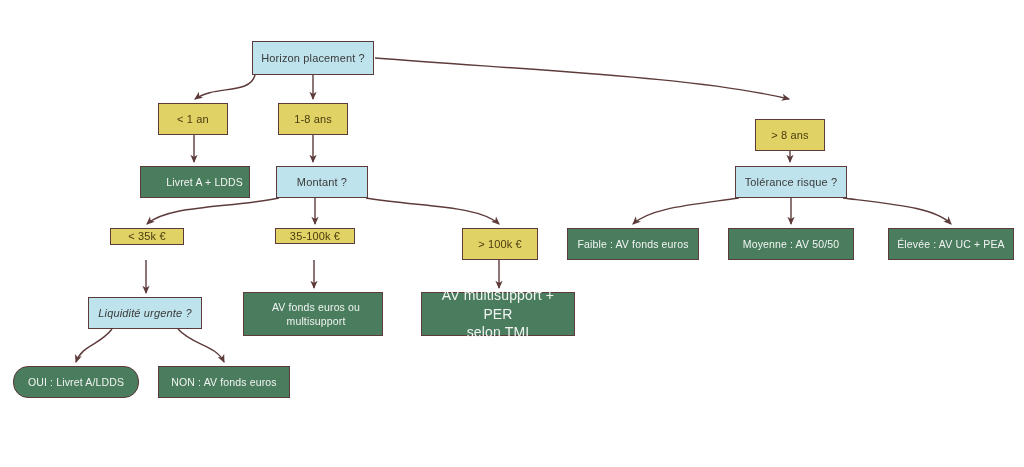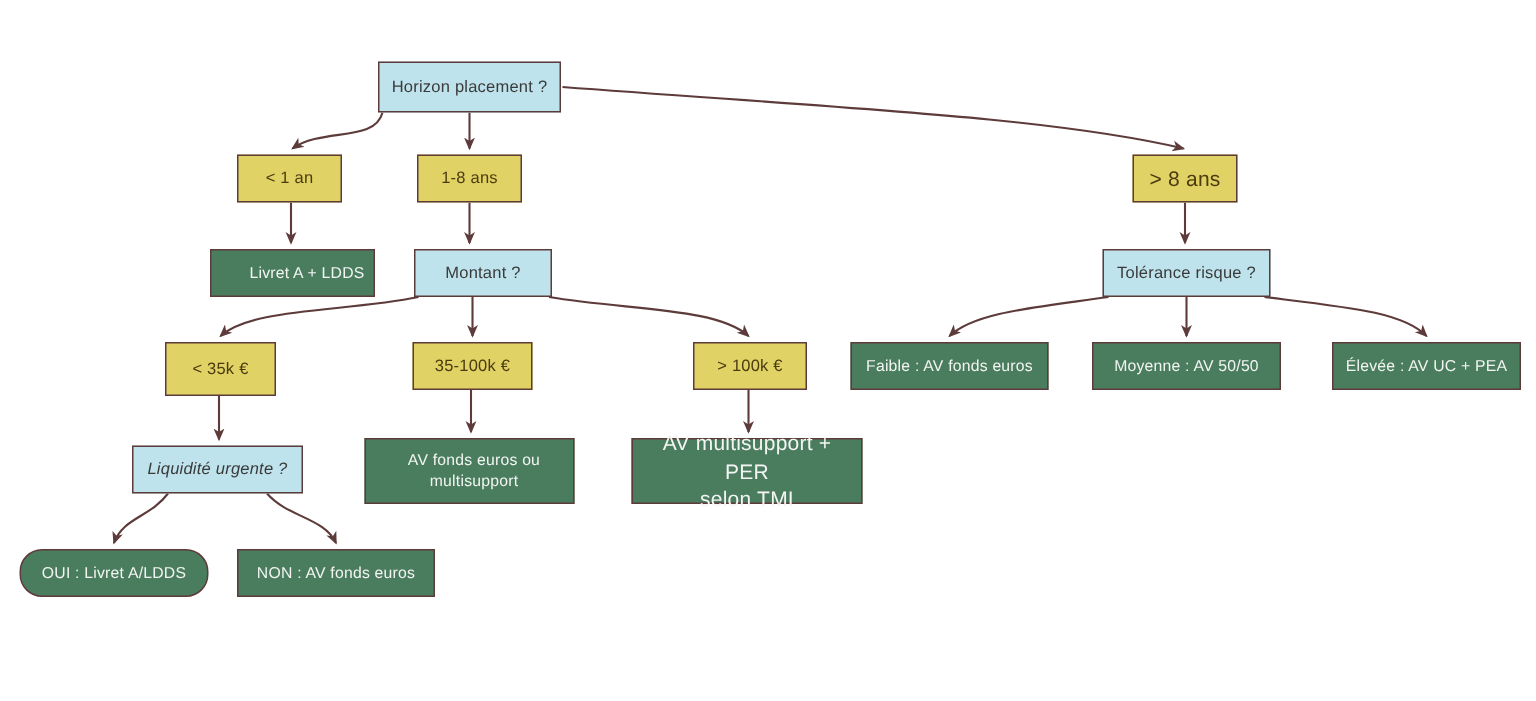--- a/index.html
+++ b/index.html
@@ -92,36 +92,36 @@
   <div id="node-layer">
       <div class="node node-blue" style="left: 252px; top: 41px; width: 122px; height: 34px; font-size: 11px;">
         <span class="label">Horizon placement ?</span>
       </div>
       <div class="node node-yellow" style="left: 158px; top: 103px; width: 70px; height: 32px; font-size: 11px;">
         <span class="label">&lt; 1 an</span>
       </div>
       <div class="node node-yellow" style="left: 278px; top: 103px; width: 70px; height: 32px; font-size: 11px;">
         <span class="label">1-8 ans</span>
       </div>
-      <div class="node node-yellow" style="left: 755px; top: 103px; width: 70px; height: 32px; font-size: 14px;">
+      <div class="node node-yellow" style="left: 755px; top: 119px; width: 70px; height: 32px; font-size: 11px;">
         <span class="label">&gt; 8 ans</span>
       </div>
       <div class="node node-green" style="left: 140px; top: 166px; width: 110px; height: 32px; font-size: 10.5px; text-align: right;">
         <span class="label">Livret A + LDDS</span>
       </div>
       <div class="node node-blue" style="left: 276px; top: 166px; width: 92px; height: 32px; font-size: 11px;">
         <span class="label">Montant ?</span>
       </div>
       <div class="node node-blue" style="left: 735px; top: 166px; width: 112px; height: 32px; font-size: 11px;">
         <span class="label">Tolérance risque ?</span>
       </div>
-      <div class="node node-yellow" style="left: 110px; top: 228px; width: 74px; height: 36px; font-size: 11px;">
+      <div class="node node-yellow" style="left: 110px; top: 228px; width: 74px; height: 17px; font-size: 11px;">
         <span class="label">&lt; 35k €</span>
       </div>
-      <div class="node node-yellow" style="left: 275px; top: 228px; width: 80px; height: 32px; font-size: 11px;">
+      <div class="node node-yellow" style="left: 275px; top: 228px; width: 80px; height: 16px; font-size: 11px;">
         <span class="label">35-100k €</span>
       </div>
       <div class="node node-yellow" style="left: 462px; top: 228px; width: 76px; height: 32px; font-size: 11px;">
         <span class="label">&gt; 100k €</span>
       </div>
       <div class="node node-green" style="left: 567px; top: 228px; width: 132px; height: 32px; font-size: 10.5px;">
         <span class="label">Faible : AV fonds euros</span>
       </div>
       <div class="node node-green" style="left: 728px; top: 228px; width: 126px; height: 32px; font-size: 10.5px;">
         <span class="label">Moyenne : AV 50/50</span>

